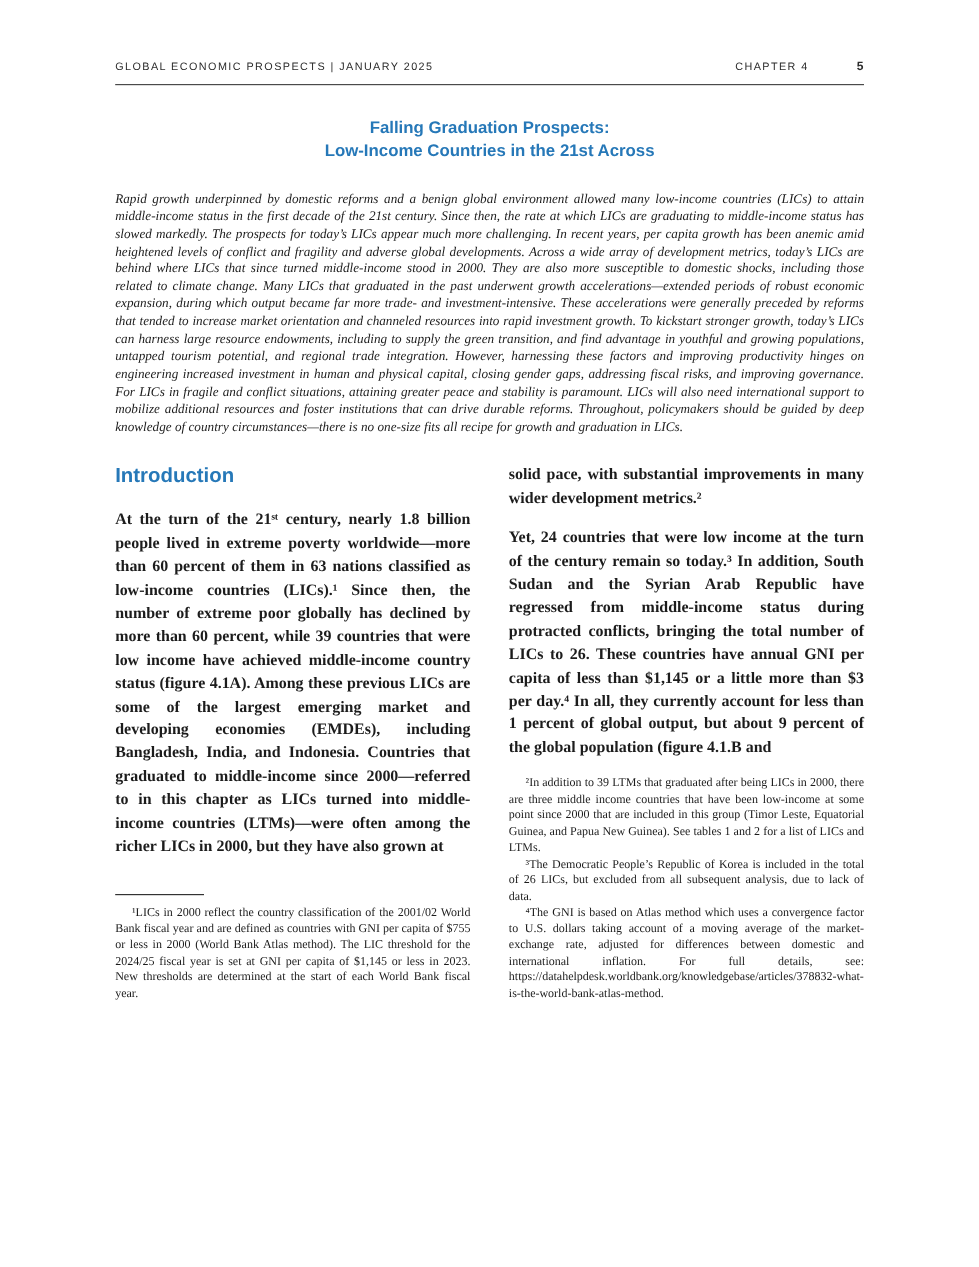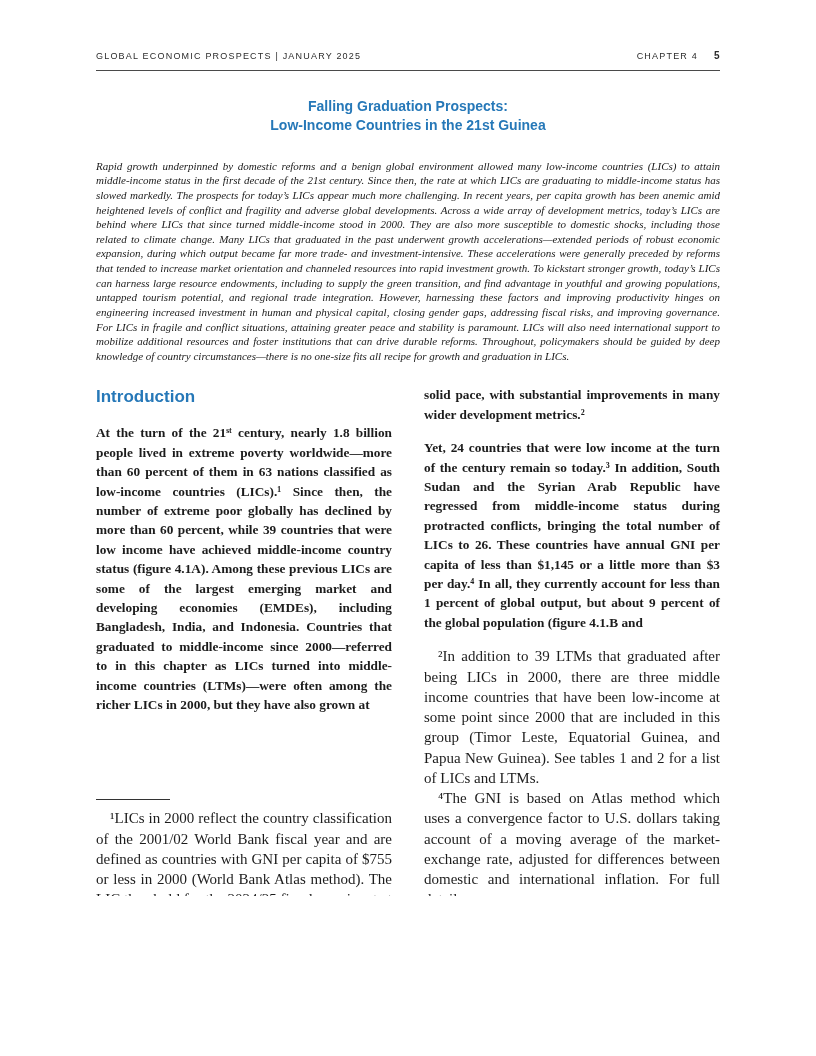--- a/index.html
+++ b/index.html
@@ -22,21 +22,21 @@
     display: flex;
     justify-content: space-between;
     align-items: baseline;
     font-family: "Liberation Sans", "DejaVu Sans", sans-serif;
     font-size: 9px;
     letter-spacing: 1.2px;
     color: #2b2b2b;
     border-bottom: 1px solid #4a4a4a;
     padding-bottom: 9px;
   }
-  .page-header-right { display: flex; align-items: baseline; gap: 16px; }
+  .page-header-right { display: flex; align-items: baseline; gap: 40px; }
   .page-number { font-weight: bold; font-size: 10px; letter-spacing: 0.5px; }
 
   
   .chapter-title {
     margin-top: 26px;
     text-align: center;
     font-family: "Liberation Sans", "DejaVu Sans", sans-serif;
     font-weight: bold;
     font-size: 14px;
     line-height: 1.38;
@@ -73,21 +73,21 @@
     font-size: 13.3px;
     line-height: 1.46;
     text-align: justify;
     margin: 0 0 14px 0;
     font-weight: bold;
   }
 
   
   .footnote-block {
     margin-top: auto;
-    font-size: 15px;
+    font-size: 10px;
     line-height: 1.35;
     text-align: justify;
     color: #1c1c1c;
     padding-bottom: 2px;
   }
   .footnote-rule {
     width: 74px;
     border-top: 1px solid #333;
     margin: 0 0 8px 0;
     height: 0;
@@ -108,21 +108,21 @@
   <div class="page-header">
     <span>GLOBAL ECONOMIC PROSPECTS | JANUARY 2025</span>
     <span class="page-header-right">
       <span>CHAPTER 4</span>
       <span class="page-number">5</span>
     </span>
   </div>
 
   <div class="chapter-title">
     <div>Falling Graduation Prospects:</div>
-    <div>Low-Income Countries in the 21st Guinea</div>
+    <div>Low-Income Countries in the 21st Across</div>
   </div>
 
   <div class="abstract">Rapid growth underpinned by domestic reforms and a benign global environment allowed many low-income countries (LICs) to attain middle-income status in the first decade of the 21st century. Since then, the rate at which LICs are graduating to middle-income status has slowed markedly. The prospects for today’s LICs appear much more challenging. In recent years, per capita growth has been anemic amid heightened levels of conflict and fragility and adverse global developments. Across a wide array of development metrics, today’s LICs are behind where LICs that since turned middle-income stood in 2000. They are also more susceptible to domestic shocks, including those related to climate change. Many LICs that graduated in the past underwent growth accelerations—extended periods of robust economic expansion, during which output became far more trade- and investment-intensive. These accelerations were generally preceded by reforms that tended to increase market orientation and channeled resources into rapid investment growth. To kickstart stronger growth, today’s LICs can harness large resource endowments, including to supply the green transition, and find advantage in youthful and growing populations, untapped tourism potential, and regional trade integration. However, harnessing these factors and improving productivity hinges on engineering increased investment in human and physical capital, closing gender gaps, addressing fiscal risks, and improving governance. For LICs in fragile and conflict situations, attaining greater peace and stability is paramount. LICs will also need international support to mobilize additional resources and foster institutions that can drive durable reforms. Throughout, policymakers should be guided by deep knowledge of country circumstances—there is no one-size fits all recipe for growth and graduation in LICs.</div>
 
   <div class="columns">
 
     <div class="col">
       <h2 class="section-heading">Introduction</h2>
       <p class="body-para">At the turn of the 21ˢᵗ century, nearly 1.8 billion people lived in extreme poverty worldwide—more than 60 percent of them in 63 nations classified as low-income countries (LICs).¹ Since then, the number of extreme poor globally has declined by more than 60 percent, while 39 countries that were low income have achieved middle-income country status (figure 4.1A). Among these previous LICs are some of the largest emerging market and developing economies (EMDEs), including Bangladesh, India, and Indonesia. Countries that graduated to middle-income since 2000—referred to in this chapter as LICs turned into middle-income countries (LTMs)—were often among the richer LICs in 2000, but they have also grown at</p>
 
@@ -131,19 +131,20 @@
         <p class="footnote-para">¹LICs in 2000 reflect the country classification of the 2001/02 World Bank fiscal year and are defined as countries with GNI per capita of $755 or less in 2000 (World Bank Atlas method). The LIC threshold for the 2024/25 fiscal year is set at GNI per capita of $1,145 or less in 2023. New thresholds are determined at the start of each World Bank fiscal year.</p>
       </div>
     </div>
 
     <div class="col">
       <p class="body-para">solid pace, with substantial improvements in many wider development metrics.²</p>
       <p class="body-para">Yet, 24 countries that were low income at the turn of the century remain so today.³ In addition, South Sudan and the Syrian Arab Republic have regressed from middle-income status during protracted conflicts, bringing the total number of LICs to 26. These countries have annual GNI per capita of less than $1,145 or a little more than $3 per day.⁴ In all, they currently account for less than 1 percent of global output, but about 9 percent of the global population (figure 4.1.B and</p>
 
       <div class="footnote-block">
         <p class="footnote-para">²In addition to 39 LTMs that graduated after being LICs in 2000, there are three middle income countries that have been low-income at some point since 2000 that are included in this group (Timor Leste, Equatorial Guinea, and Papua New Guinea). See tables 1 and 2 for a list of LICs and LTMs.</p>
+        <p class="footnote-para">³The Democratic People’s Republic of Korea is included in the total of 26 LICs, but excluded from all subsequent analysis, due to lack of data.</p>
         <p class="footnote-para">⁴The GNI is based on Atlas method which uses a convergence factor to U.S. dollars taking account of a moving average of the market-exchange rate, adjusted for differences between domestic and international inflation. For full details, see: https://datahelpdesk.worldbank.org/knowledgebase/articles/378832-what-is-the-world-bank-atlas-method.</p>
       </div>
     </div>
 
   </div>
 
 </div>
 
 </body></html>

